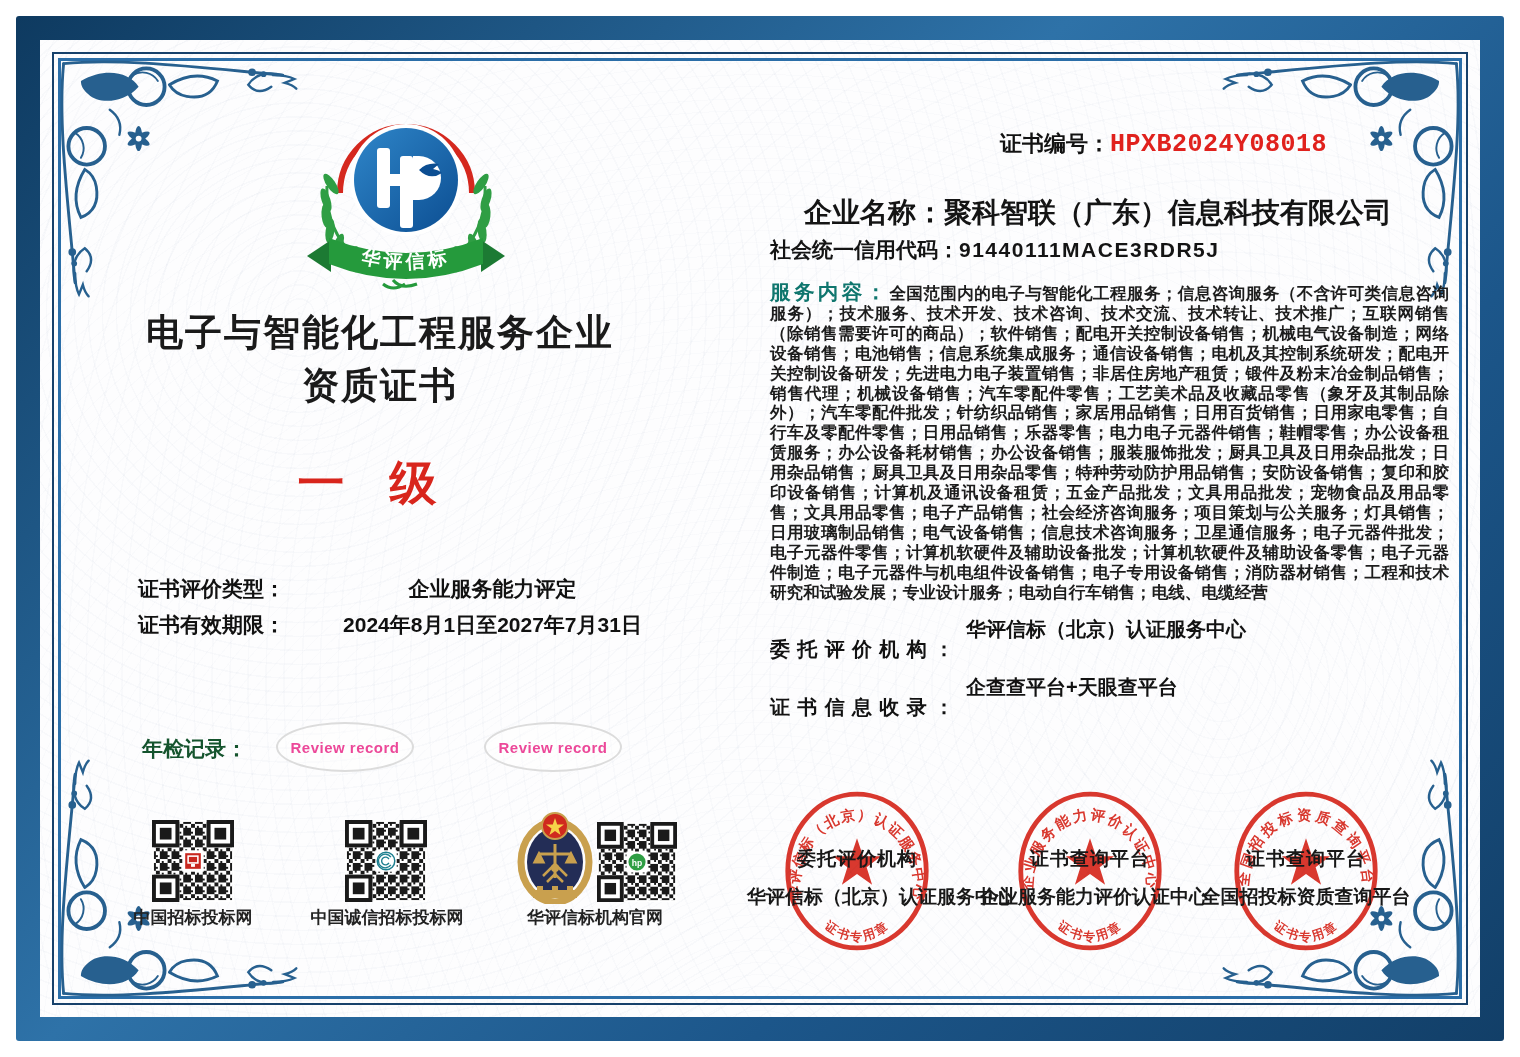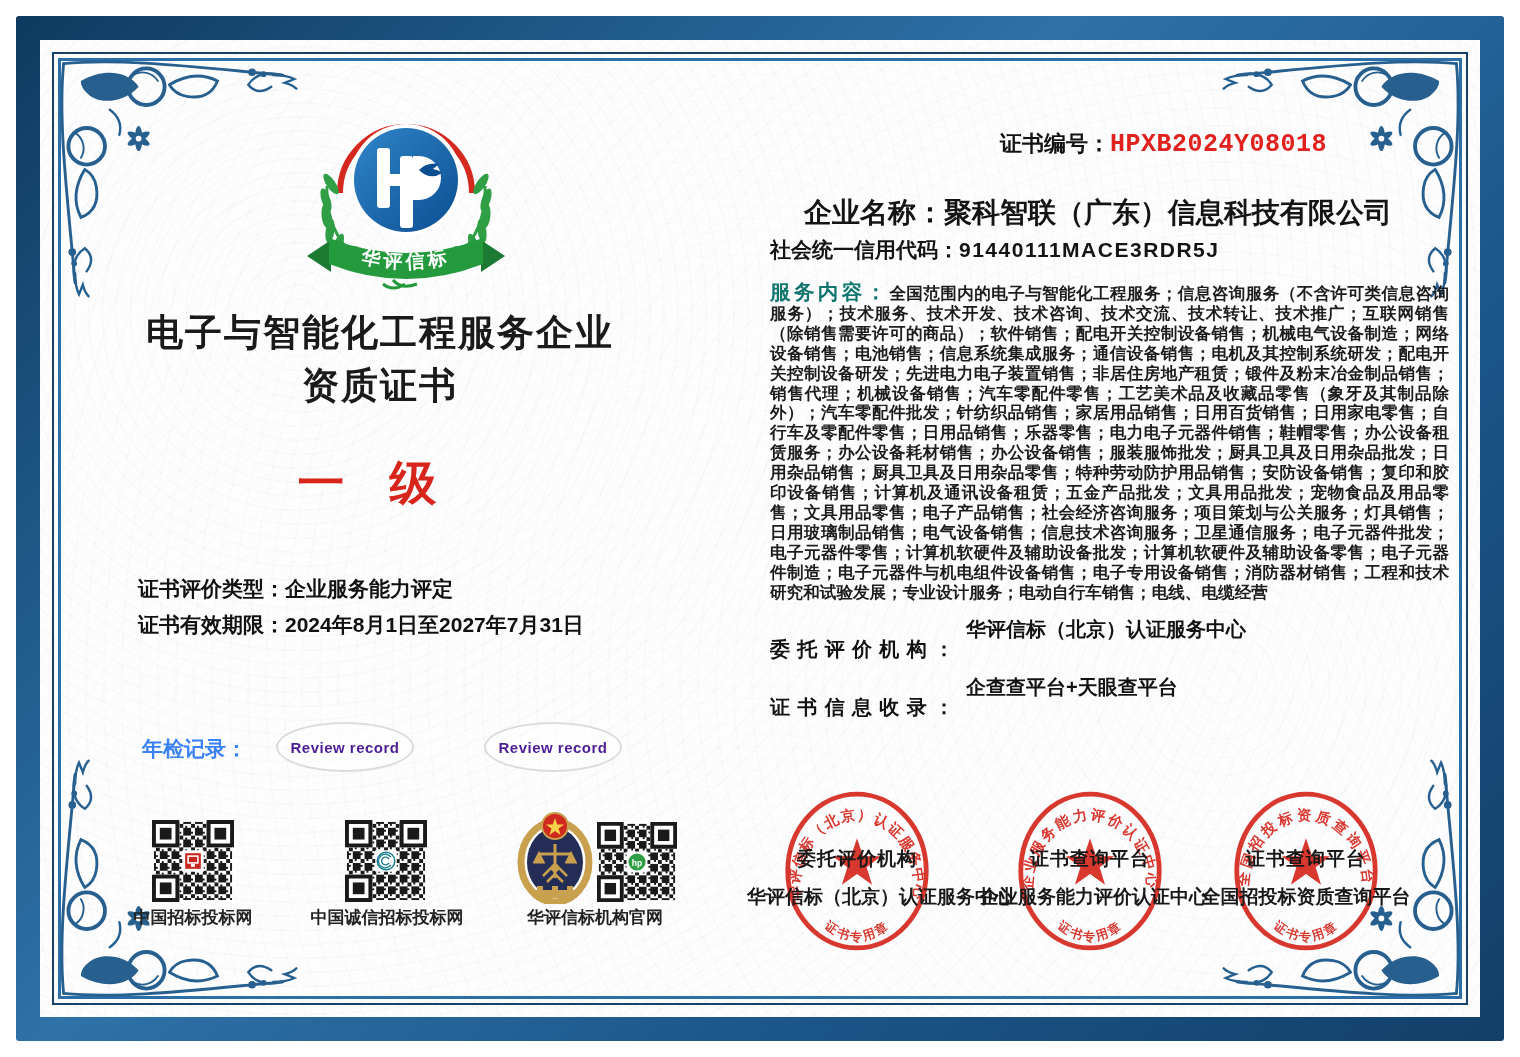--- a/index.html
+++ b/index.html
@@ -18,28 +18,28 @@
   .corner.tr{top:54px;right:54px;transform:scaleX(-1);}
   .corner.bl{bottom:54px;left:54px;transform:scaleY(-1);}
   .corner.br{bottom:54px;right:54px;transform:scale(-1,-1);}
 
   .abs{position:absolute;}
   .title{left:118px;top:306px;width:524px;text-align:center;font-size:37px;line-height:53px;
          font-weight:900;color:#1a1a1a;letter-spacing:2px;}
   .grade{left:105px;top:452px;width:524px;text-align:center;font-size:47px;font-weight:900;
          color:#d8251c;letter-spacing:16px;text-indent:16px;}
 
-  .left-fields{left:138px;top:572px;width:562px;}
+  .left-fields{left:138px;top:572px;width:562px;text-align:center;}
   .lf-row{display:flex;margin-bottom:3px;font-size:21px;line-height:33px;color:#111;font-weight:800;}
   .lf-label{flex:none;}
   .lf-value{flex:1;}
 
-  .annual-label{left:142px;top:735px;font-size:21px;font-weight:800;color:#3b82f6;}
+  .annual-label{left:142px;top:735px;font-size:21px;font-weight:800;color:#14532d;}
   .review{width:134px;height:46px;border:2px solid #dcdcdc;border-radius:50%;
-          display:flex;align-items:center;justify-content:center;color:#4c1d95;
+          display:flex;align-items:center;justify-content:center;color:#ec4899;
           font-size:15px;font-weight:700;letter-spacing:.5px;background:rgba(255,255,255,.4);}
   .review.r1{left:276px;top:722px;}
   .review.r2{left:484px;top:722px;}
 
   .qr-label{top:906px;text-align:center;font-size:17px;font-weight:700;color:#222;}
 
   .certnum{left:1000px;top:129px;font-size:22px;font-weight:900;color:#121212;white-space:nowrap;}
   .certnum .num{color:#e0211d;font-size:25px;letter-spacing:.5px;font-family:Liberation Mono, monospace;}
   .company{left:804px;top:194px;font-size:28px;font-weight:800;color:#141414;white-space:nowrap;}
   .credit{left:770px;top:236px;font-size:21px;font-weight:800;color:#141414;white-space:nowrap;}

